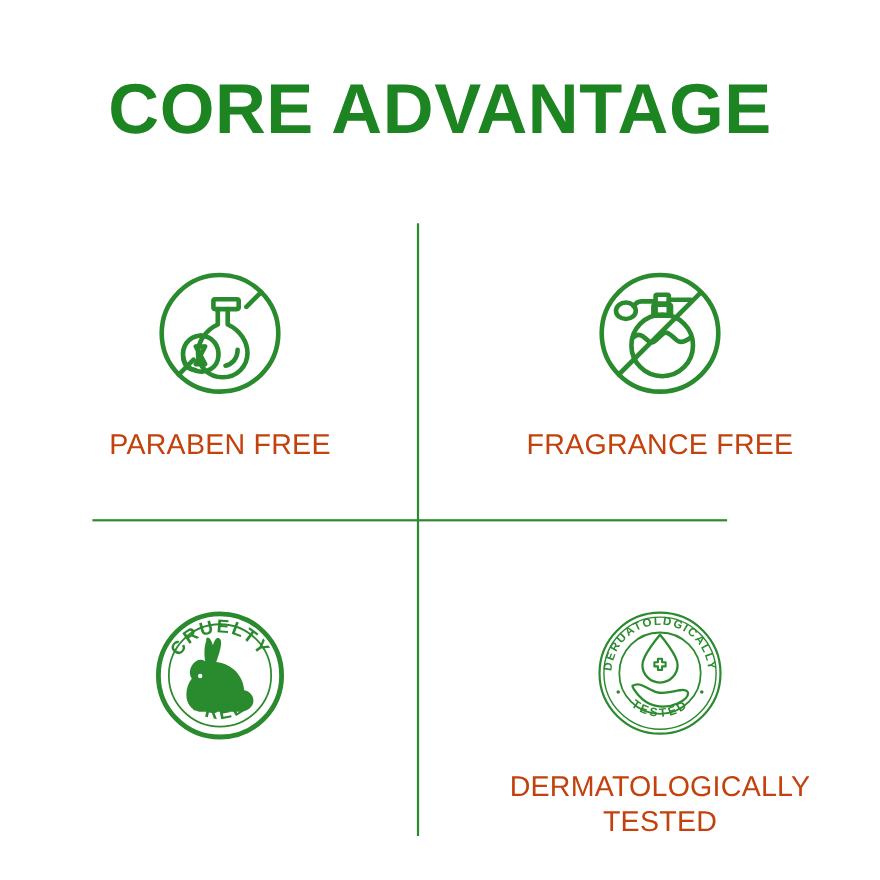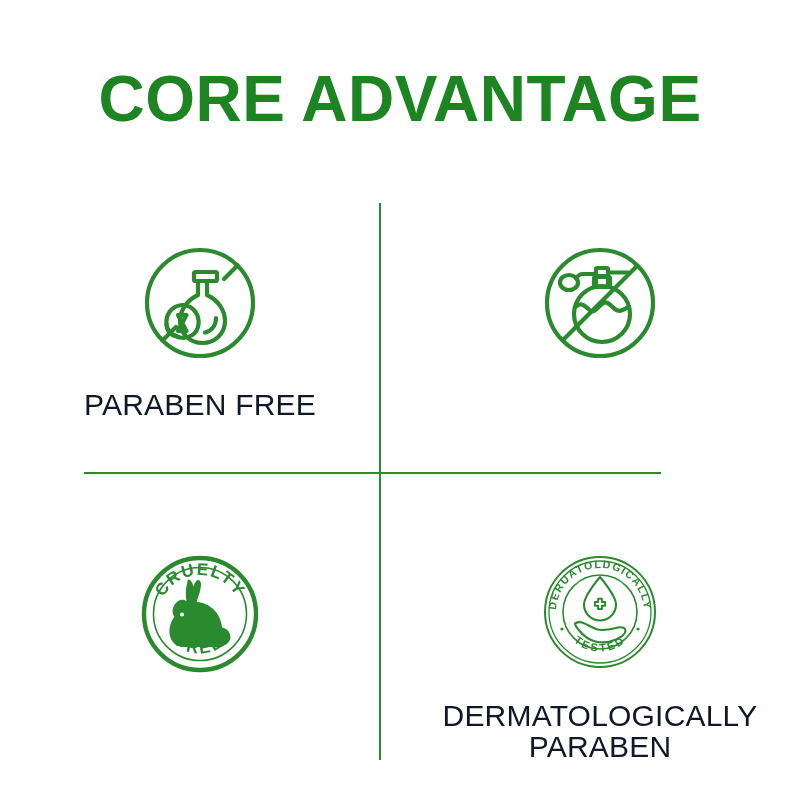--- a/index.html
+++ b/index.html
@@ -83,23 +83,23 @@
     align-items: center;
     justify-content: center;
   }
   .icon-wrap.badge {
     width: 124px;
     height: 124px;
   }
 
   .caption {
     margin-top: 22px;
-    font-size: 30px;
+    font-size: 26px;
     line-height: 31px;
-    color: #0f172a;
+    color: #c2410c;
     text-align: center;
     letter-spacing: 0.2px;
     white-space: pre-line;
   }
   .cell-bl .caption,
   .cell-br .caption { margin-top: 28px; }
 </style>
 </head>
 <body>
 
@@ -154,20 +154,21 @@
 
           <rect x="56" y="25" width="12" height="8" rx="1.2"></rect>
 
           <line x1="68" y1="29.5" x2="88" y2="29.5"></line>
 
           <path d="M56 31 L43 31 C39.5 31 37.5 33 36 35.5"></path>
 
           <ellipse cx="29" cy="39.5" rx="9" ry="7.5"></ellipse>
         </svg>
       </div>
+      <div class="caption">FRAGRANCE FREE</div>
     </div>
 
     <div class="cell cell-bl">
       <div class="icon-wrap badge">
         <svg viewBox="0 0 120 120" width="120" height="120" fill="none" stroke="#2a8a2e" stroke-linecap="round" stroke-linejoin="round">
           <circle cx="60" cy="60" r="56" stroke-width="4.4"></circle>
           <circle cx="60" cy="60" r="46.5" stroke-width="1.6"></circle>
 
           <g fill="#2a8a2e" stroke="none">
             <path d="M47.5 28.5 C45.6 33.5 45.4 41.5 46.6 47.2
@@ -231,17 +232,17 @@
           </defs>
           <text font-family="'Liberation Sans', sans-serif" font-size="10.5" font-weight="bold" letter-spacing="1.5" fill="#2a8a2e" stroke="none">
             <textPath href="#dermArcTop" startOffset="50%" text-anchor="middle">DERUATOLDGICALLY</textPath>
           </text>
           <text font-family="'Liberation Sans', sans-serif" font-size="11" font-weight="bold" letter-spacing="2.4" fill="#2a8a2e" stroke="none">
             <textPath href="#dermArcBottom" startOffset="50%" text-anchor="middle" side="left">TESTED</textPath>
           </text>
         </svg>
       </div>
       <div class="caption">DERMATOLOGICALLY
-PARABEN</div>
+TESTED</div>
     </div>
 
   </div>
 </div>
 
 </body></html>

